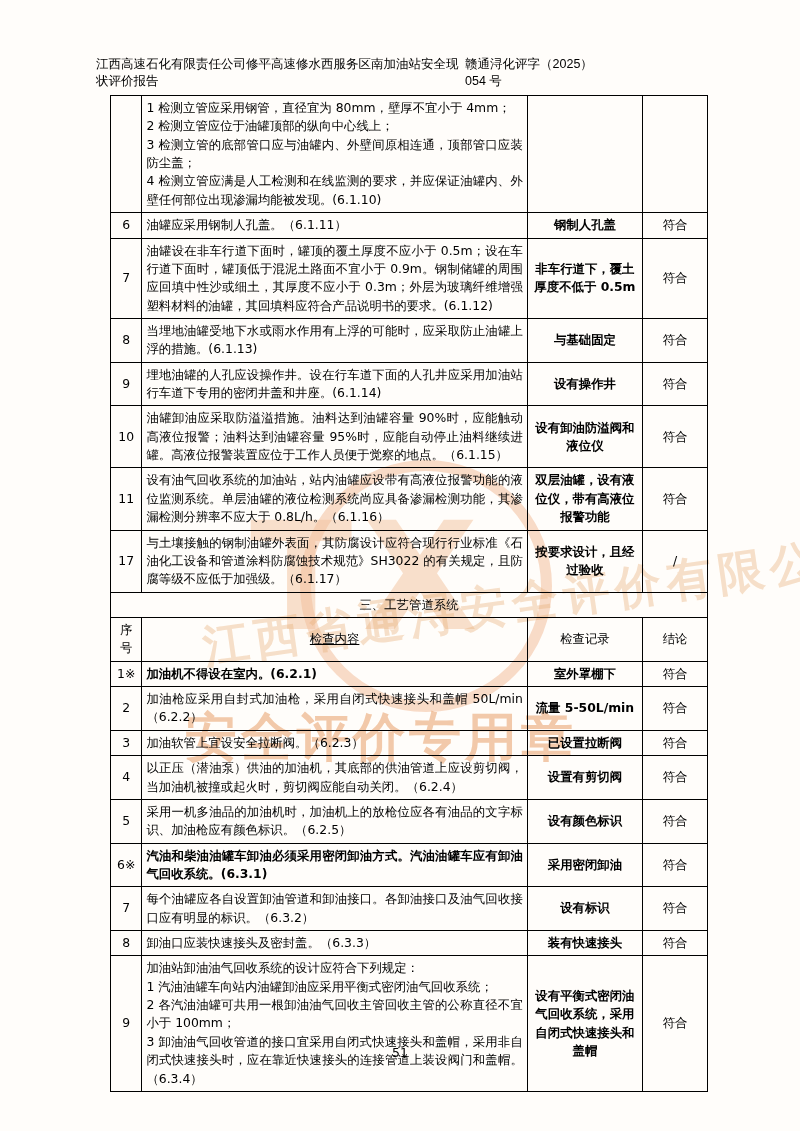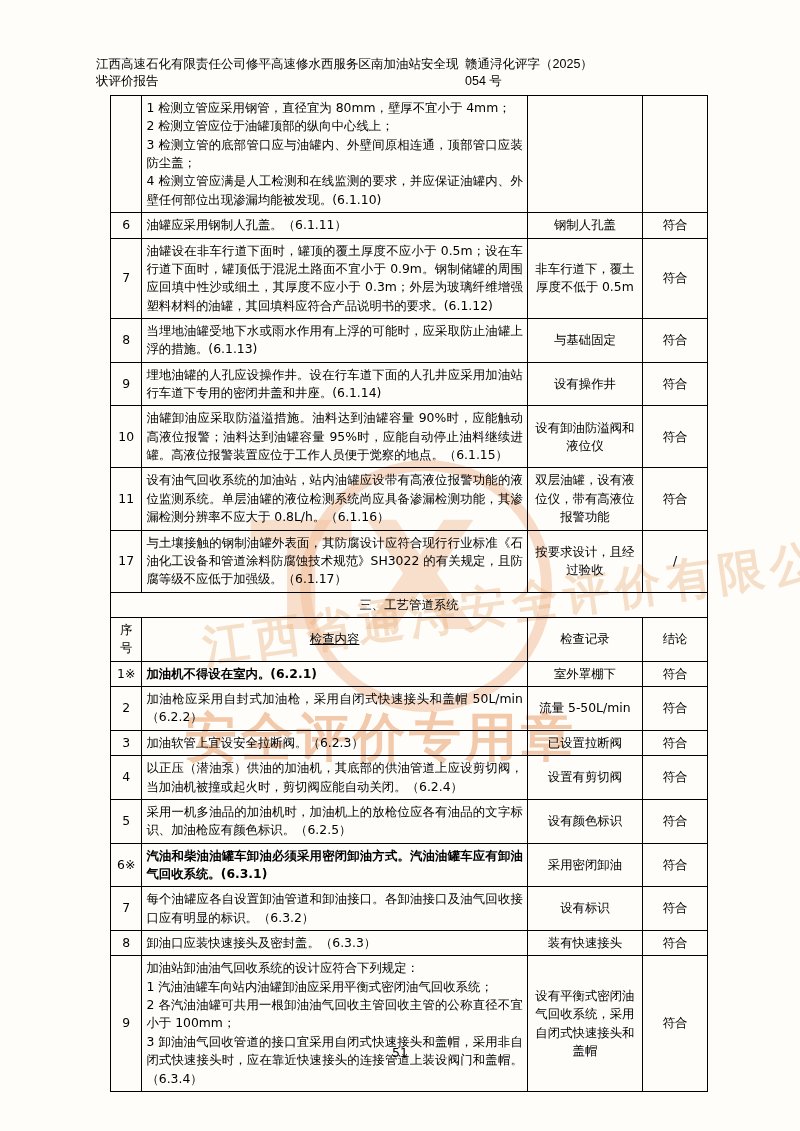--- a/index.html
+++ b/index.html
@@ -112,21 +112,21 @@
     font-size: 12.4px;
     line-height: 1.48;
   }
   table.doc td {
     border: 1px solid #000;
     padding: 3px 4px;
     vertical-align: middle;
   }
   .col-no   { width: 30px; text-align: center; }
   .col-main { width: 368px; }
-  .col-rec  { width: 110px; text-align: center; }
+  .col-rec  { width: 110px; text-align: center; font-weight: bold; }
   .col-con  { width: 62px;  text-align: center; }
 
   .cell-text {
     display: block;
     white-space: pre-wrap;
     word-break: break-all;
     text-align: justify;
   }
   .center { text-align: center; text-decoration: underline; }
   .bold { font-weight: bold; }

